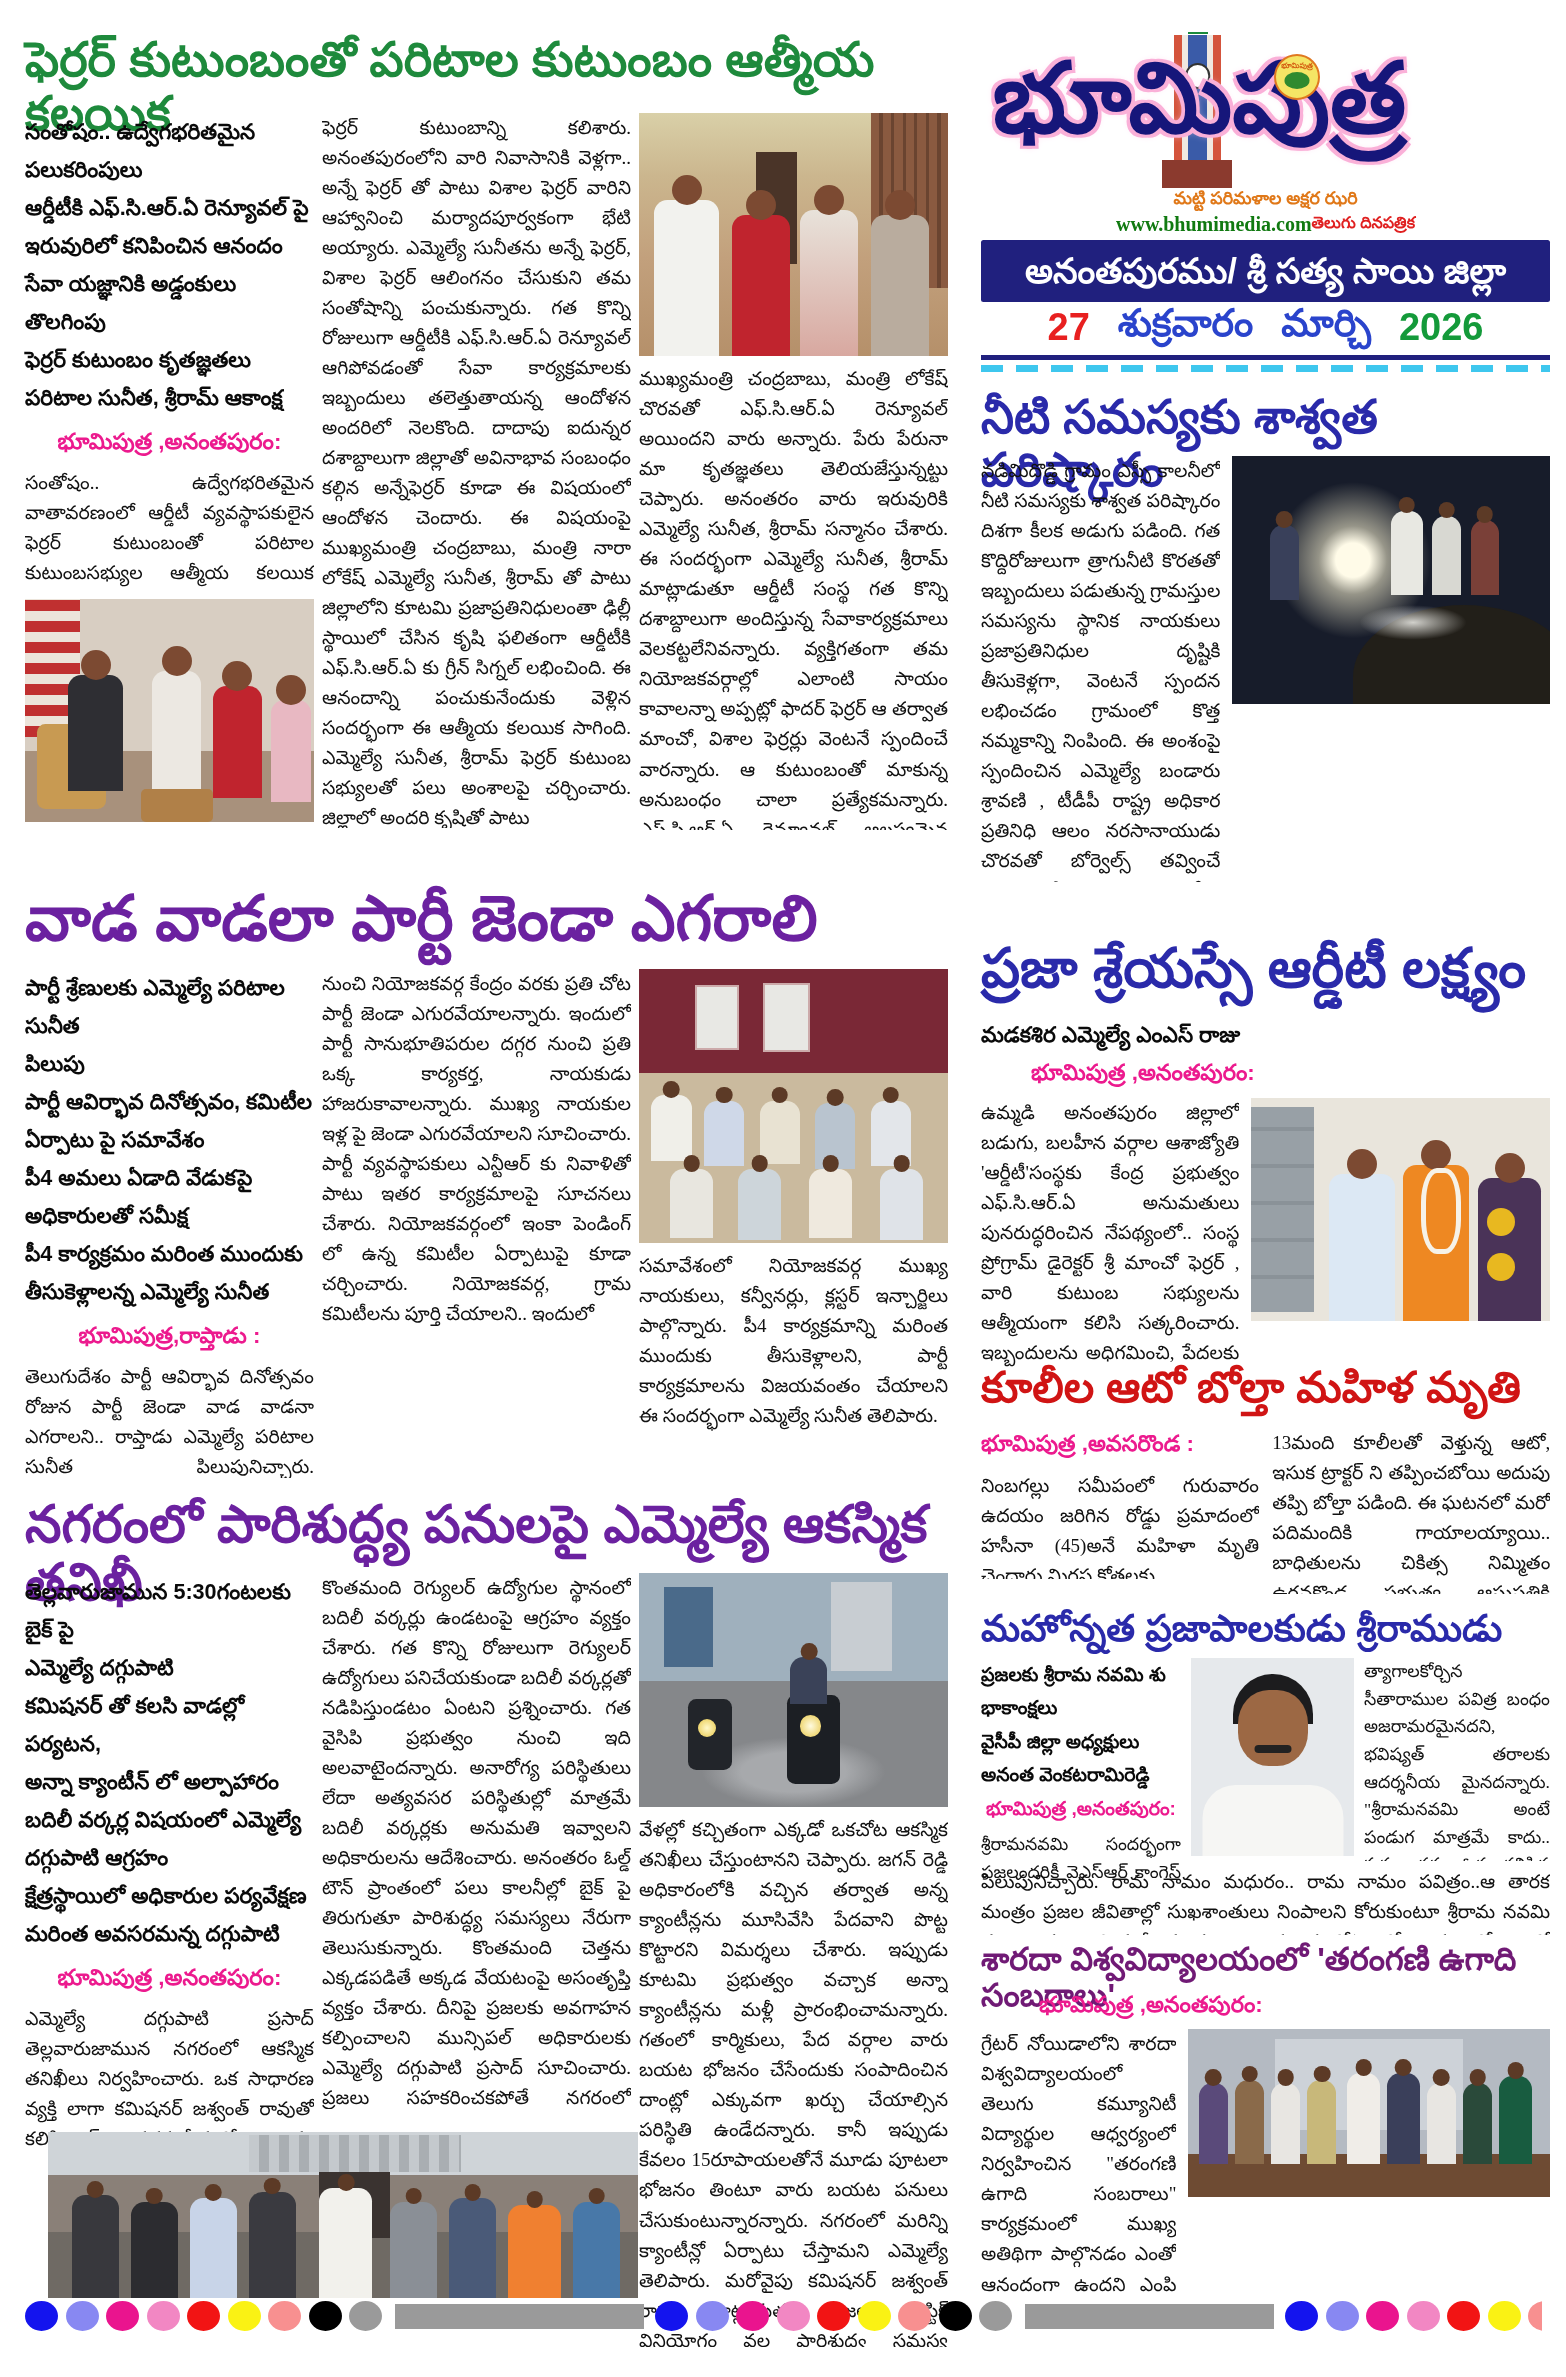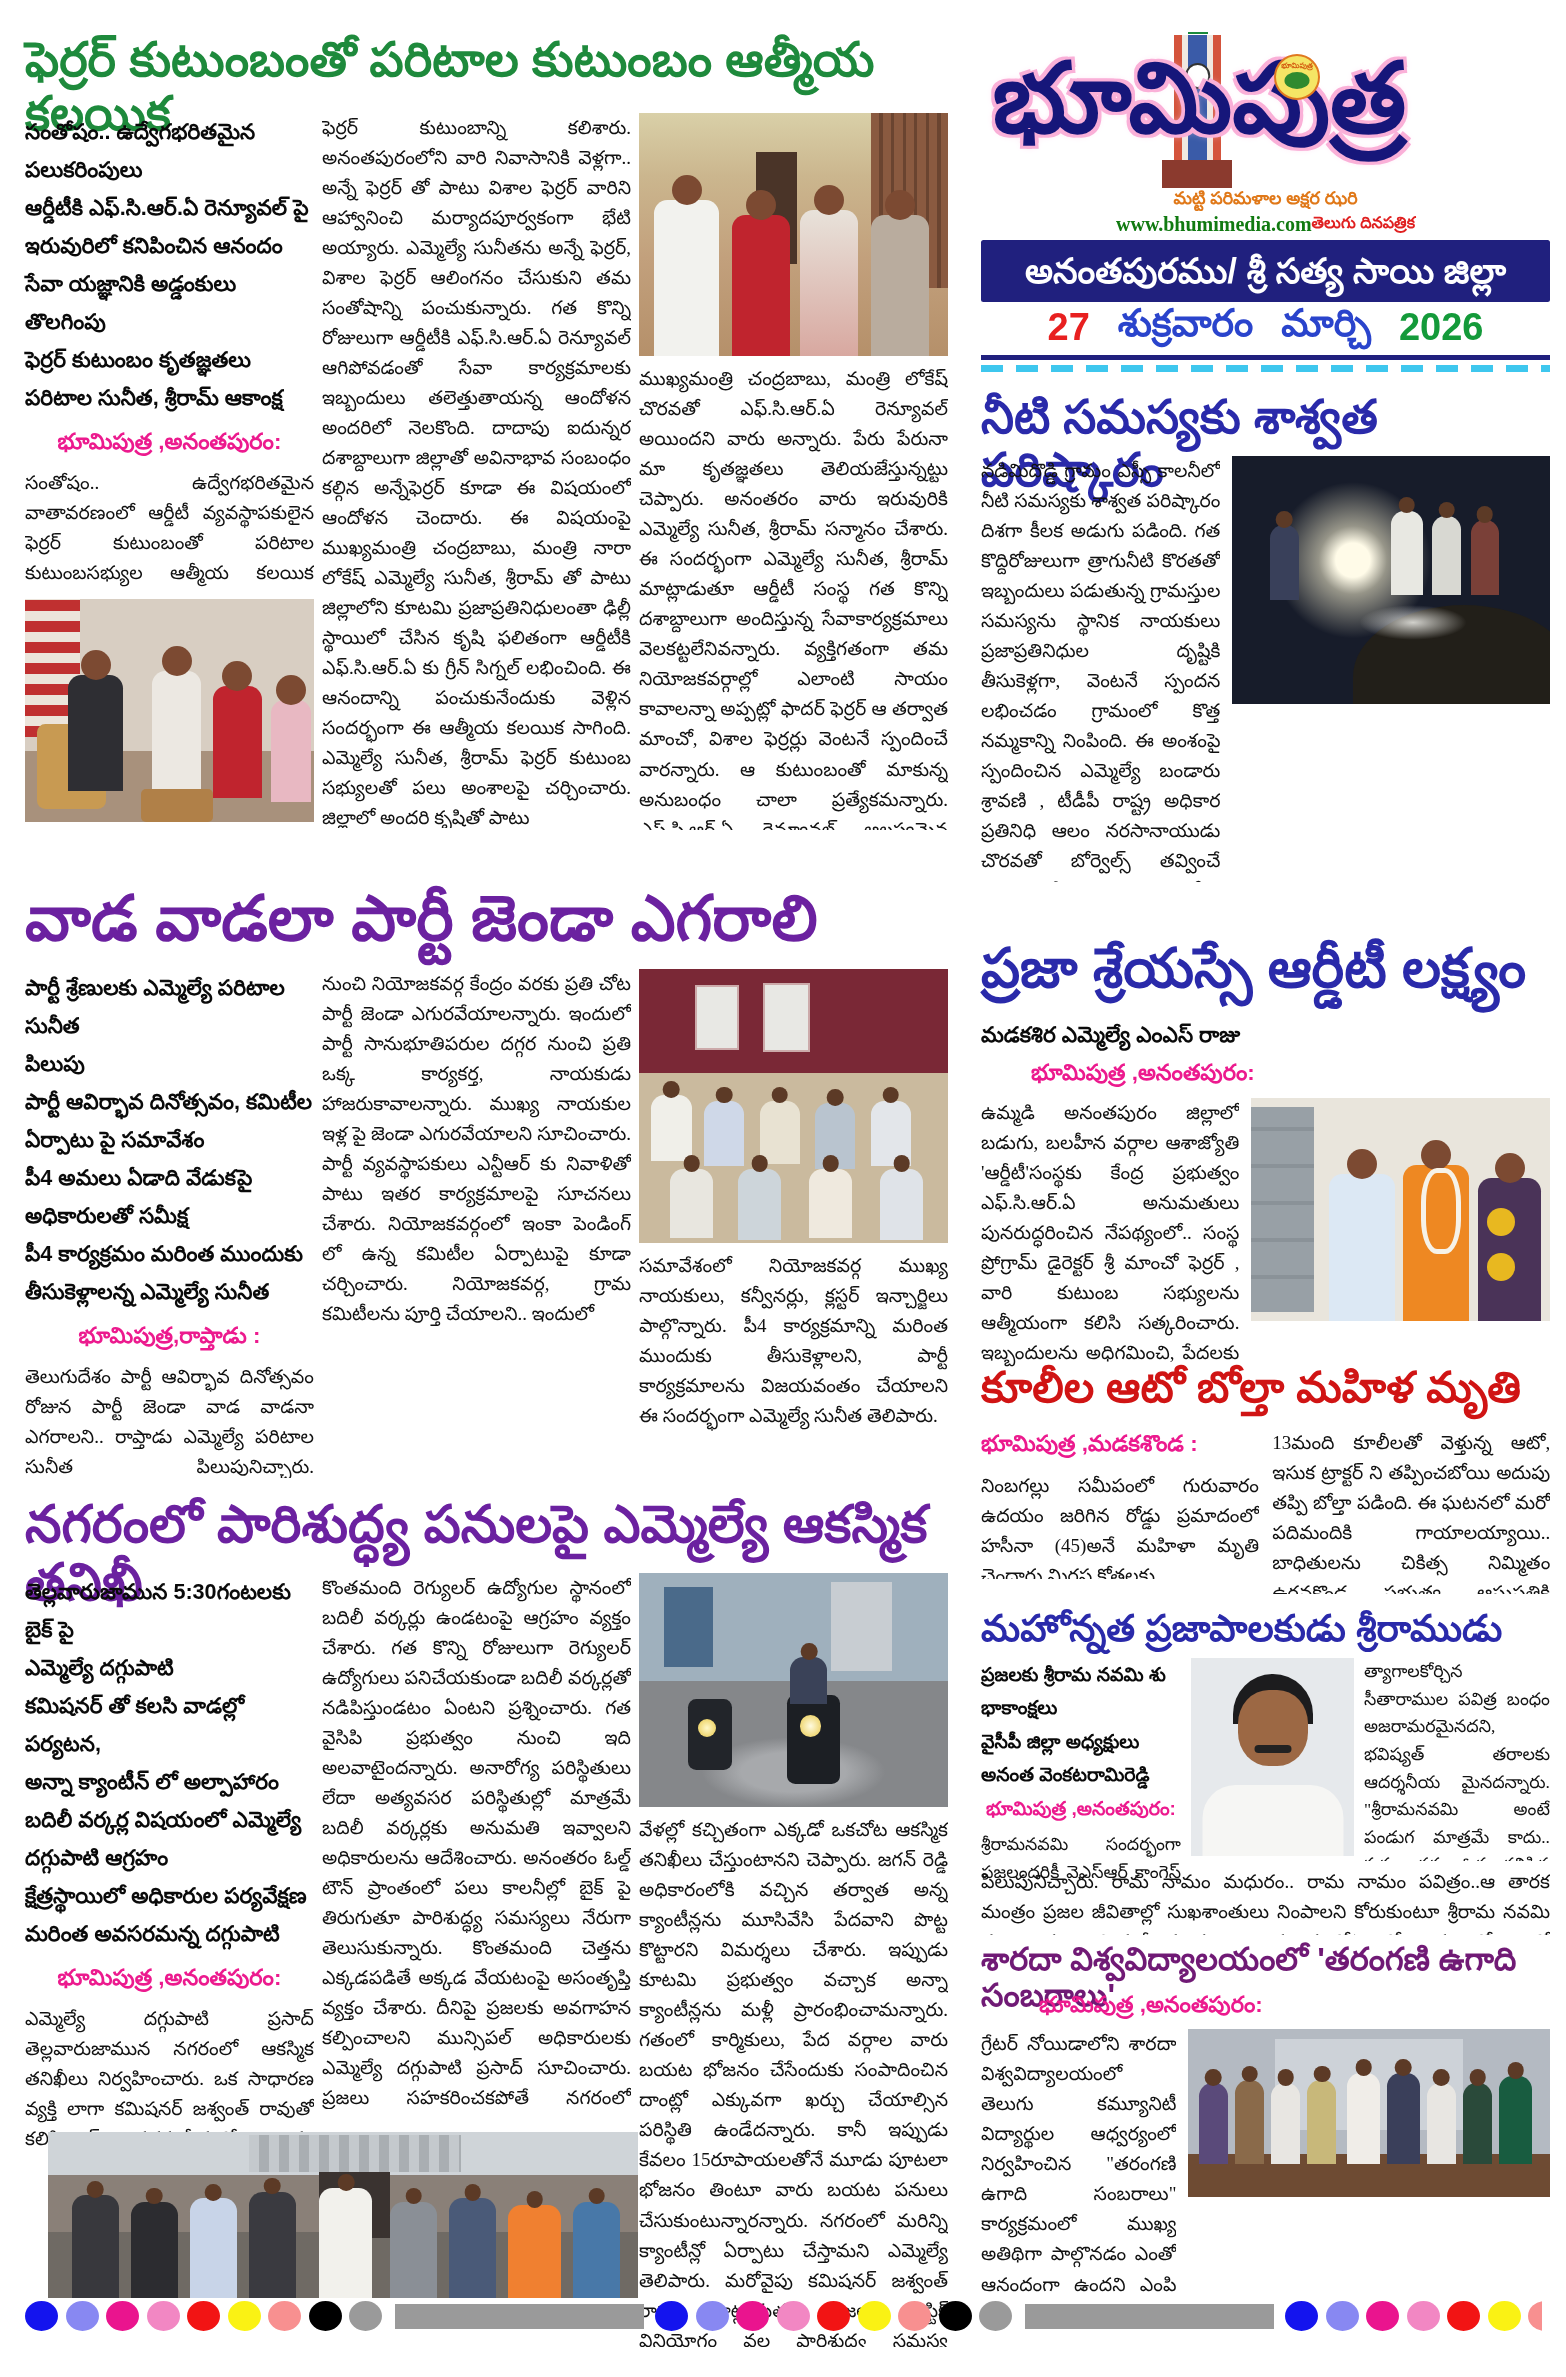--- a/index.html
+++ b/index.html
@@ -236,21 +236,21 @@
     </div>
     <div class="body" style="height:auto;">ఉమ్మడి అనంతపురం జిల్లాలో బడుగు, బలహీన వర్గాల ఆశాజ్యోతి 'ఆర్డీటీ'సంస్థకు కేంద్ర ప్రభుత్వం ఎఫ్.సి.ఆర్.ఏ అనుమతులు పునరుద్ధరించిన నేపథ్యంలో.. సంస్థ ప్రోగ్రామ్ డైరెక్టర్ శ్రీ మాంచో ఫెర్రర్ , వారి కుటుంబ సభ్యులను ఆత్మీయంగా కలిసి సత్కరించారు. ఇబ్బందులను అధిగమించి, పేదలకు వారు చేస్తున్న సేవలకు ఆటంకం తొలగిపోవడం పట్ల సంతోషం వ్యక్తం చేశారు . ఈ సమస్య పరిష్కారానికి కృషి చేసిన కేంద్ర, రాష్ట్ర కూటమి ప్రభుత్వ పెద్దలకు మాంచో ఫెర్రర్ ఈ</div>
 
   </div>
 </section>
 
 <section style="left:981px;top:1363px;width:569px;height:239px;">
   <h1 class="hl red" style="font-size:43px;height:60px;">కూలీల ఆటో బోల్తా మహిళ మృతి</h1>
   <div class="cols" style="gap:13.3px;">
     <div style="width:278px;flex:none;">
-      <div class="byline" style="text-align:left;margin:8.3px 0;">భూమిపుత్ర ,మడకశొండ :</div>
+      <div class="byline" style="text-align:left;margin:8.3px 0;">భూమిపుత్ర ,అవసరొండ :</div>
       <div class="body" style="height:108px;">నింబగల్లు సమీపంలో గురువారం ఉదయం జరిగిన రోడ్డు ప్రమాదంలో హసీనా (45)అనే మహిళా మృతి చెందారు.మిరప కోతలకు</div>
     </div>
     <div style="width:278px;flex:none;">
       <div class="body" style="height:166px;margin-top:5px;">13మంది కూలీలతో వెళ్తున్న ఆటో, ఇసుక ట్రాక్టర్ ని తప్పించబోయి అదుపు తప్పి బోల్తా పడింది. ఈ ఘటనలో మరో పదిమందికి గాయాలయ్యాయి.. బాధితులను చికిత్స నిమ్మితం ఉరవకొండ ప్రభుత్వ ఆసుపత్రికి తరలించారు</div>
     </div>
   </div>
 </section>
 
 <section style="left:981px;top:1608px;width:569px;height:329px;">
   <h1 class="hl navy" style="font-size:37px;height:50px;">మహోన్నత ప్రజాపాలకుడు శ్రీరాముడు</h1>

